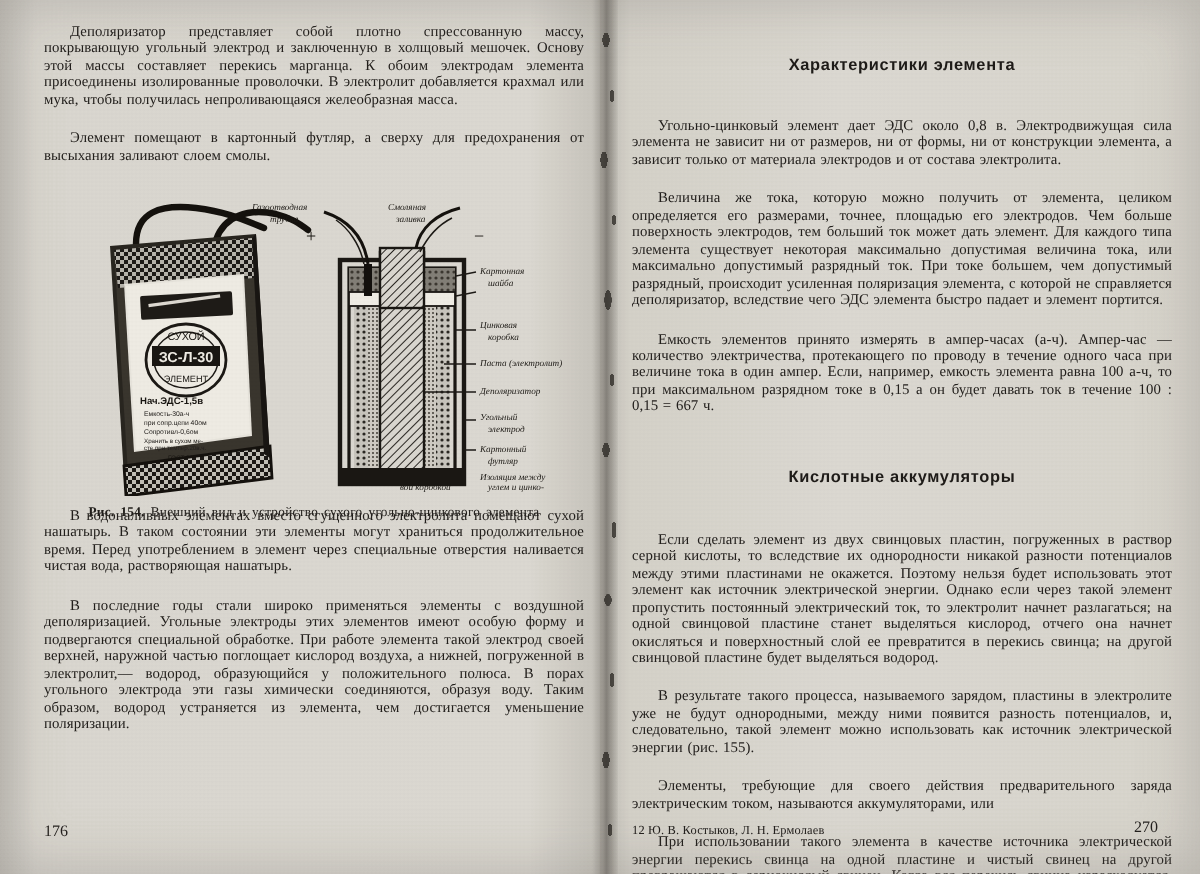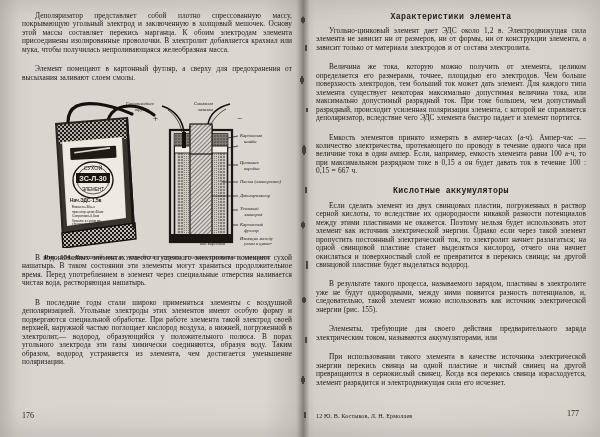--- a/index.html
+++ b/index.html
@@ -75,27 +75,27 @@
     text-indent: 13px;
     color: #24211e;
     font-family: "Liberation Serif", serif;
     letter-spacing: 0.05px;
     word-spacing: 0.4px;
     -webkit-font-smoothing: none;
   }
   p.body + p.body { margin-top: 11px; }
 
   h2.heading {
-    margin: 0;
+    margin: 16px;
     font-size: 8.2px;
     font-weight: bold;
     text-align: center;
     color: #201d1a;
     letter-spacing: 0.35px;
-    font-family: Liberation Mono, monospace;
+    font-family: Liberation Sans, sans-serif;
   }
 
   .fig-caption {
     font-size: 6.6px;
     text-align: center;
     color: #23201d;
     letter-spacing: 0.15px;
     word-spacing: 1.2px;
     margin: 0;
   }
@@ -297,33 +297,33 @@
   <div class="col col-left softener" style="top:254px;">
     <p class="body">В водоналивных элементах вместо сгущенного электролита помещают сухой нашатырь. В таком состоянии эти элементы могут храниться продолжительное время. Перед употреблением в элемент через специальные отверстия наливается чистая вода, растворяющая нашатырь.</p>
     <p class="body">В последние годы стали широко применяться элементы с воздушной деполяризацией. Угольные электроды этих элементов имеют особую форму и подвергаются специальной обработке. При работе элемента такой электрод своей верхней, наружной частью поглощает кислород воздуха, а нижней, погруженной в электролит,— водород, образующийся у положительного полюса. В порах угольного электрода эти газы химически соединяются, образуя воду. Таким образом, водород устраняется из элемента, чем достигается уменьшение поляризации.</p>
   </div>
 
   <div class="page-num softener" style="left:22px; top:411px;">176</div>
 
   <div class="col col-right softener" style="top:12px;">
     <h2 class="heading">Характеристики элемента</h2>
     <div style="height:6px"></div>
-    <p class="body">Угольно-цинковый элемент дает ЭДС около 1,2 в. Электродвижущая сила элемента не зависит ни от размеров, ни от формы, ни от конструкции элемента, а зависит только от материала электродов и от состава электролита.</p>
+    <p class="body">Угольно-цинковый элемент дает ЭДС около 0,8 в. Электродвижущая сила элемента не зависит ни от размеров, ни от формы, ни от конструкции элемента, а зависит только от материала электродов и от состава электролита.</p>
     <p class="body">Величина же тока, которую можно получить от элемента, целиком определяется его размерами, точнее, площадью его электродов. Чем больше поверхность электродов, тем больший ток может дать элемент. Для каждого типа элемента существует некоторая максимально допустимая величина тока, или максимально допустимый разрядный ток. При токе большем, чем допустимый разрядный, происходит усиленная поляризация элемента, с которой не справляется деполяризатор, вследствие чего ЭДС элемента быстро падает и элемент портится.</p>
     <p class="body">Емкость элементов принято измерять в ампер-часах (а-ч). Ампер-час — количество электричества, протекающего по проводу в течение одного часа при величине тока в один ампер. Если, например, емкость элемента равна 100 а-ч, то при максимальном разрядном токе в 0,15 а он будет давать ток в течение 100 : 0,15 = 667 ч.</p>
 
     <div style="height:10px"></div>
     <h2 class="heading">Кислотные аккумуляторы</h2>
     <div style="height:7px"></div>
     <p class="body">Если сделать элемент из двух свинцовых пластин, погруженных в раствор серной кислоты, то вследствие их однородности никакой разности потенциалов между этими пластинами не окажется. Поэтому нельзя будет использовать этот элемент как источник электрической энергии. Однако если через такой элемент пропустить постоянный электрический ток, то электролит начнет разлагаться; на одной свинцовой пластине станет выделяться кислород, отчего она начнет окисляться и поверхностный слой ее превратится в перекись свинца; на другой свинцовой пластине будет выделяться водород.</p>
     <p class="body">В результате такого процесса, называемого зарядом, пластины в электролите уже не будут однородными, между ними появится разность потенциалов, и, следовательно, такой элемент можно использовать как источник электрической энергии (рис. 155).</p>
     <p class="body">Элементы, требующие для своего действия предварительного заряда электрическим током, называются аккумуляторами, или</p>
     <p class="body">При использовании такого элемента в качестве источника электрической энергии перекись свинца на одной пластине и чистый свинец на другой превращаются в сернокислый свинец. Когда вся перекись свинца израсходуется, элемент разрядится и электродвижущая сила его исчезнет.</p>
   </div>
 
   <div class="footer-sig softener" style="left:316px; top:412px;">12  Ю. В. Костыков, Л. Н. Ермолаев</div>
-  <div class="page-num softener" style="left:567px; top:409px;">177</div>
+  <div class="page-num softener" style="left:567px; top:409px;">270</div>
 
   <div class="gutter"></div>
   <div class="gutter-speckle"></div>
   <div class="blur"></div>
   <div class="grain"></div>
 </div>
 
 </body></html>

